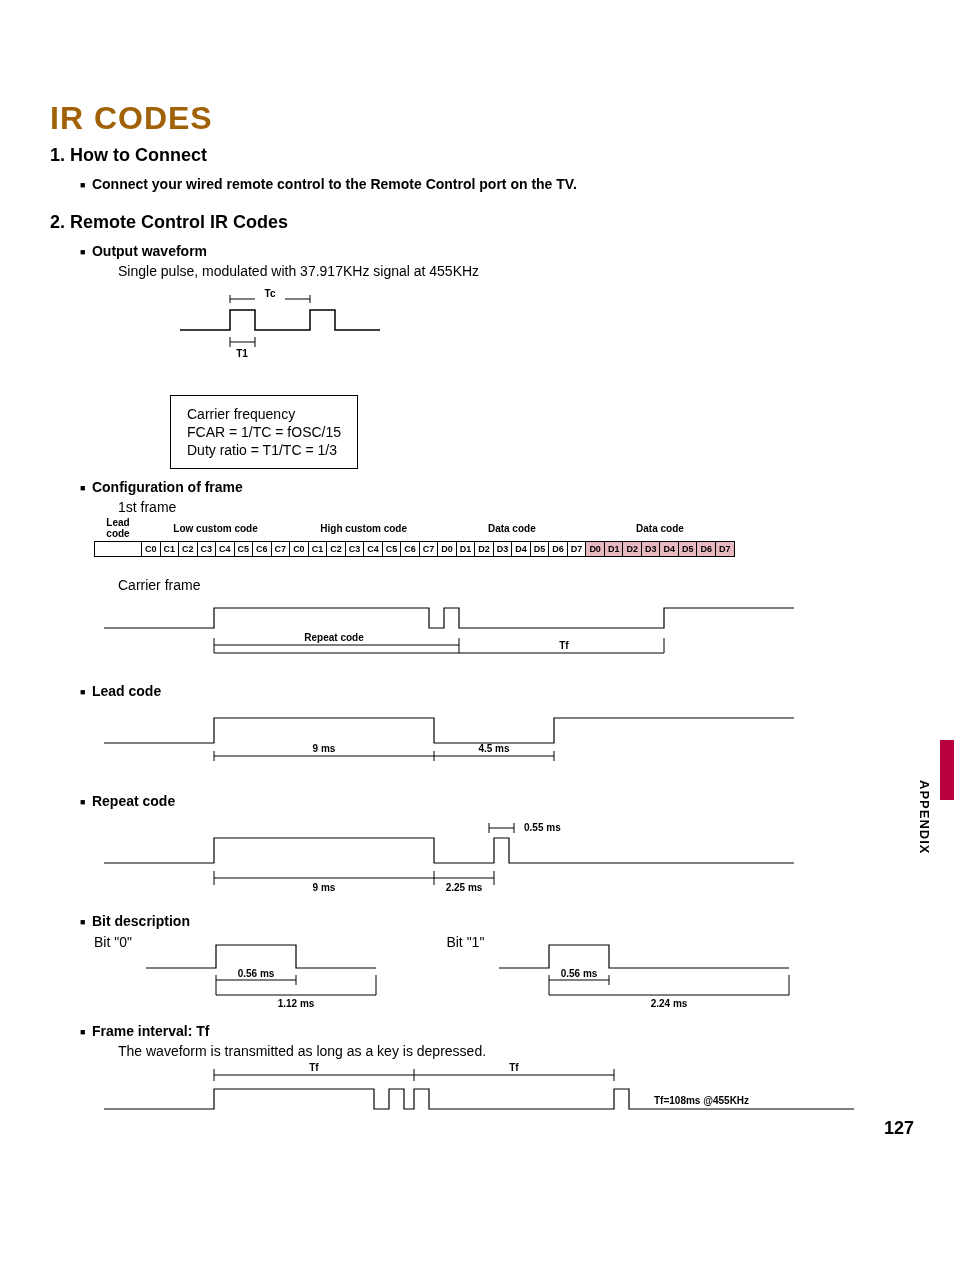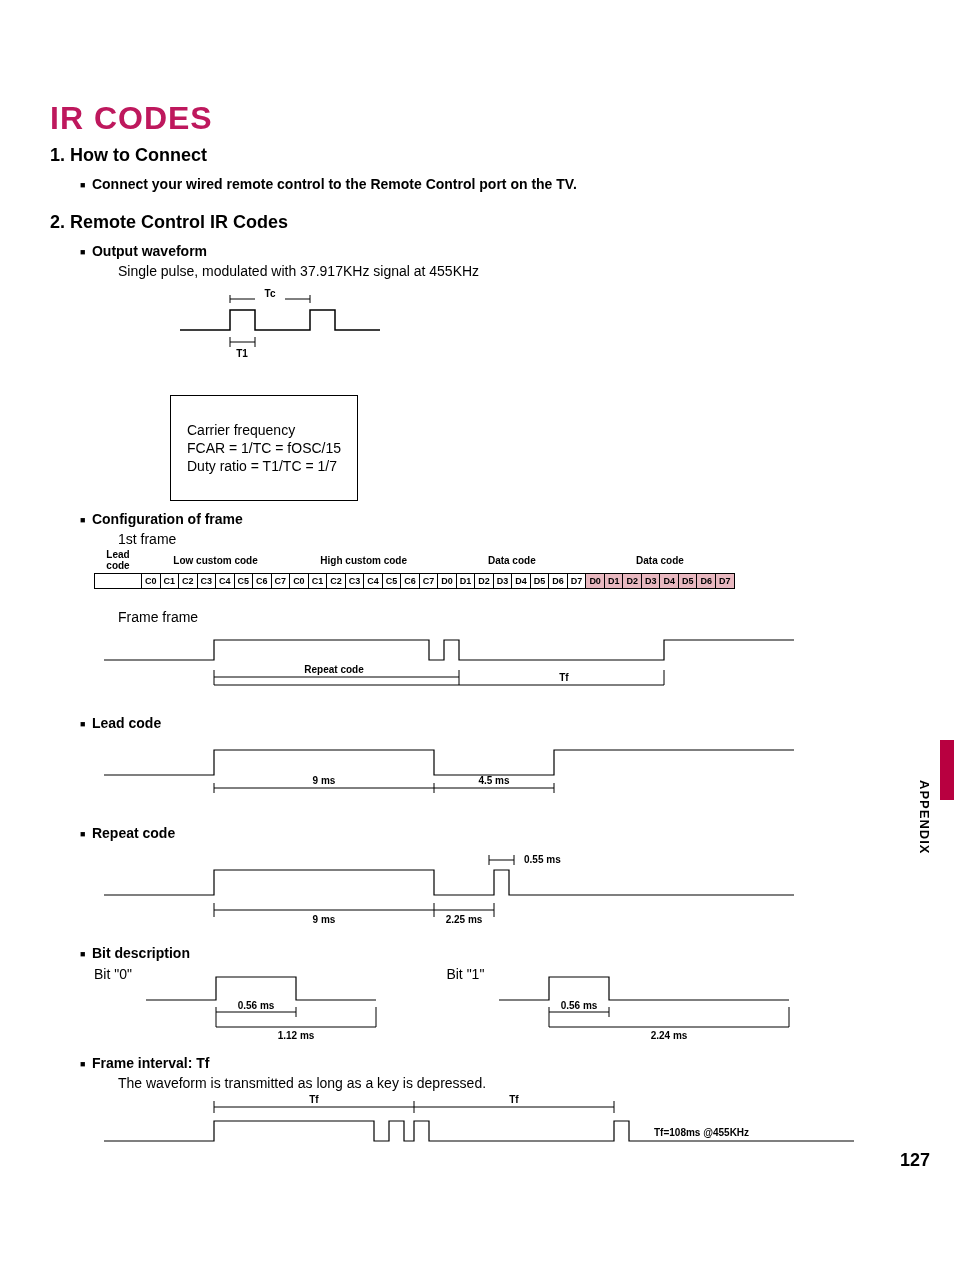--- a/index.html
+++ b/index.html
@@ -5,21 +5,21 @@
   body {
     font-family: "Helvetica Neue", Arial, sans-serif;
     margin: 0;
     padding: 40px 50px 30px 50px;
     width: 954px;
     box-sizing: border-box;
     color: #000;
     position: relative;
   }
   .title {
-    color: #be185d;
+    color: #a16207;
     font-size: 32px;
     font-weight: 600;
     letter-spacing: 1px;
     margin: 60px 0 8px 0;
   }
   .section-h {
     font-size: 18px;
     font-weight: 700;
     margin: 8px 0 8px 0;
   }
@@ -37,21 +37,21 @@
     font-weight: 700;
     font-size: 14px;
     margin: 10px 0 4px 30px;
   }
   .indent {
     margin-left: 68px;
     font-size: 14px;
   }
   .carrier-box {
     border: 1px solid #000;
-    padding: 24px 16px;
+    padding: 8px 16px;
     font-size: 14px;
     display: inline-block;
     vertical-align: top;
   }
   .carrier-box div { margin: 2px 0; }
   .frame-table {
     border-collapse: collapse;
     font-size: 9px;
     font-weight: 700;
     margin-left: 44px;
@@ -80,21 +80,21 @@
     position: absolute;
     right: 22px;
     top: 780px;
     writing-mode: vertical-rl;
     font-size: 13px;
     font-weight: 700;
     letter-spacing: 1px;
   }
   .pagenum {
     position: absolute;
-    right: 24px;
+    right: 40px;
     bottom: 20px;
     font-size: 18px;
     font-weight: 700;
   }
   svg { display: block; }
   .flexrow { display: flex; align-items: flex-start; gap: 30px; }
 </style>
 </head>
 <body>
 
@@ -119,21 +119,21 @@
     <polyline points="10,45 60,45 60,25 85,25 85,45 140,45 140,25 165,25 165,45 210,45" fill="none" stroke="#000" stroke-width="1.5"></polyline>
 
     <line x1="60" y1="52" x2="60" y2="62" stroke="#000"></line>
     <line x1="85" y1="52" x2="85" y2="62" stroke="#000"></line>
     <line x1="60" y1="57" x2="85" y2="57" stroke="#000"></line>
     <text x="72" y="72" class="small-label" text-anchor="middle">T1</text>
   </svg>
   <div class="carrier-box">
     <div>Carrier frequency</div>
     <div>FCAR = 1/TC = fOSC/15</div>
-    <div>Duty ratio = T1/TC = 1/7</div>
+    <div>Duty ratio = T1/TC = 1/3</div>
   </div>
 </div>
 
 <div class="bullet">Configuration of frame</div>
 <div class="indent">1st frame</div>
 
 <table class="frame-table">
   <tbody>
       <tr class="frame-hdr">
     <td>Lead code</td>
@@ -173,21 +173,21 @@
         <td class="shaded">D2</td>
         <td class="shaded">D3</td>
         <td class="shaded">D4</td>
         <td class="shaded">D5</td>
         <td class="shaded">D6</td>
         <td class="shaded">D7</td>
       </tr>
 </tbody>
   </table>
 
-<div class="indent" style="margin-top:20px;">Frame frame</div>
+<div class="indent" style="margin-top:20px;">Carrier frame</div>
 <svg width="700" height="80" style="margin-left:44px;">
   <polyline points="10,35 120,35 120,15 335,15 335,35 350,35 350,15 365,15 365,35 570,35 570,15 720,15" fill="none" stroke="#000" stroke-width="1.2"></polyline>
   <line x1="120" y1="45" x2="120" y2="60" stroke="#000"></line>
   <line x1="365" y1="45" x2="365" y2="60" stroke="#000"></line>
   <line x1="570" y1="45" x2="570" y2="60" stroke="#000"></line>
   <line x1="120" y1="52" x2="365" y2="52" stroke="#000"></line>
   <line x1="120" y1="60" x2="570" y2="60" stroke="#000"></line>
   <text x="240" y="48" class="small-label" text-anchor="middle">Repeat code</text>
   <text x="470" y="56" class="small-label" text-anchor="middle">Tf</text>
 </svg>

